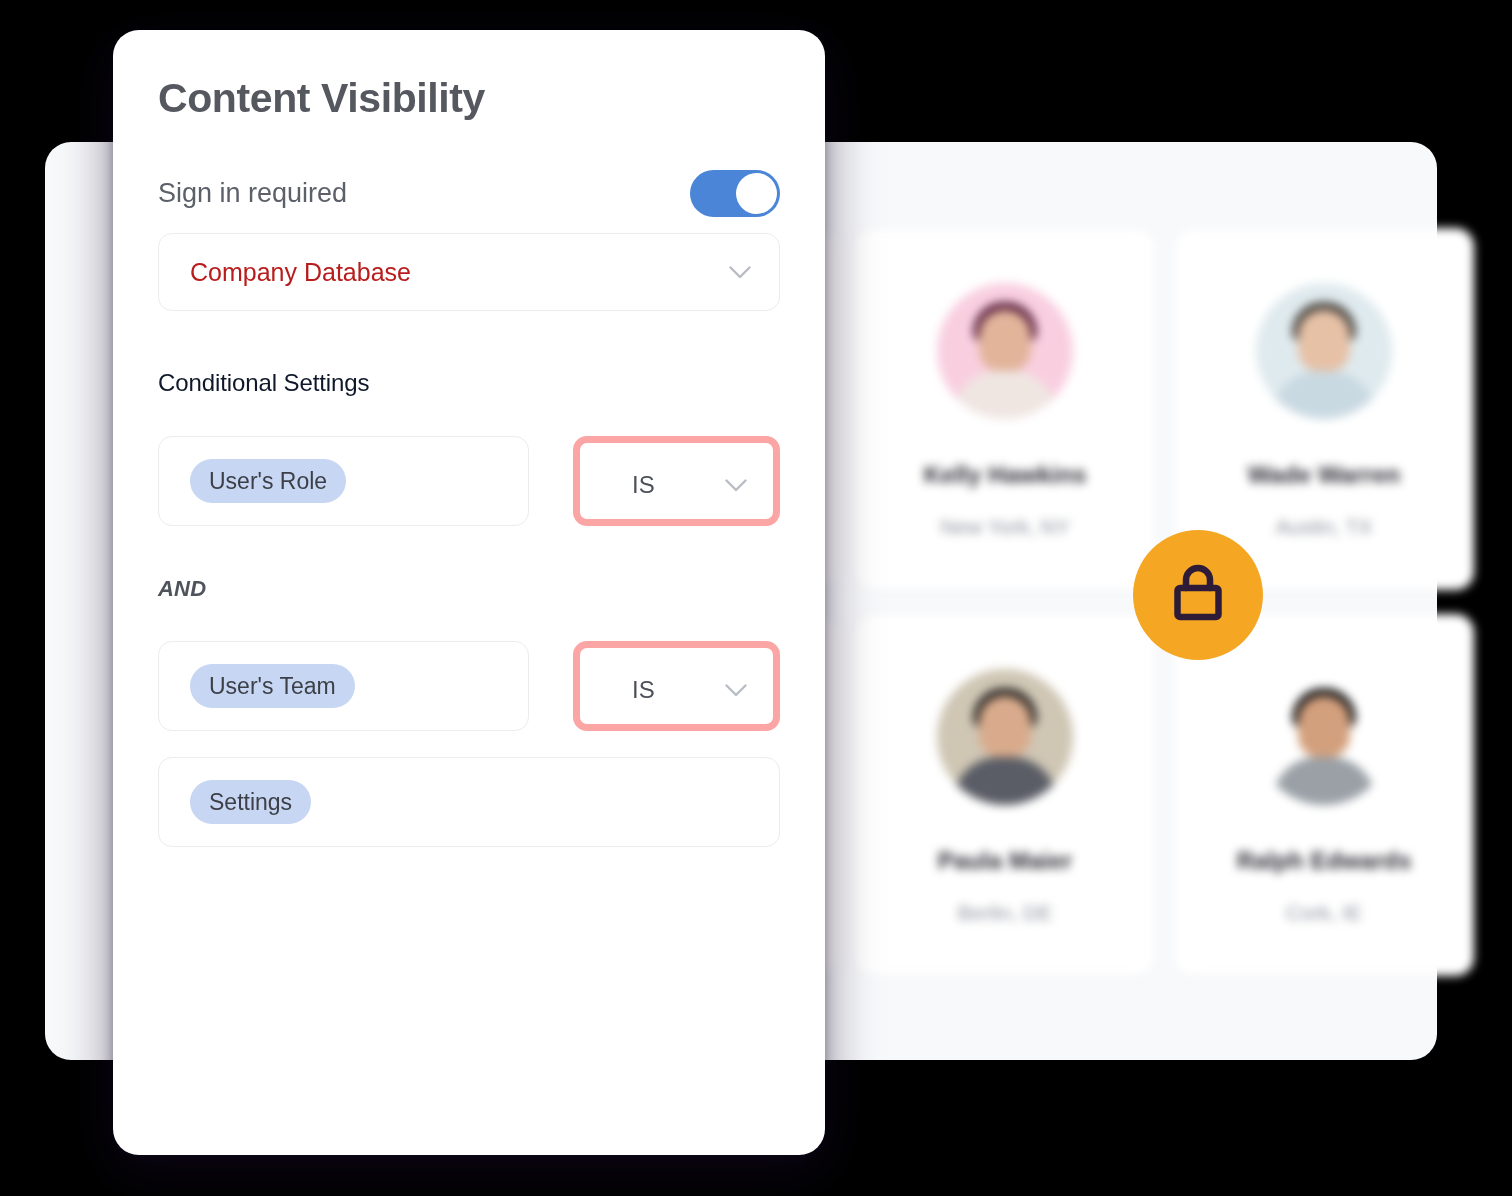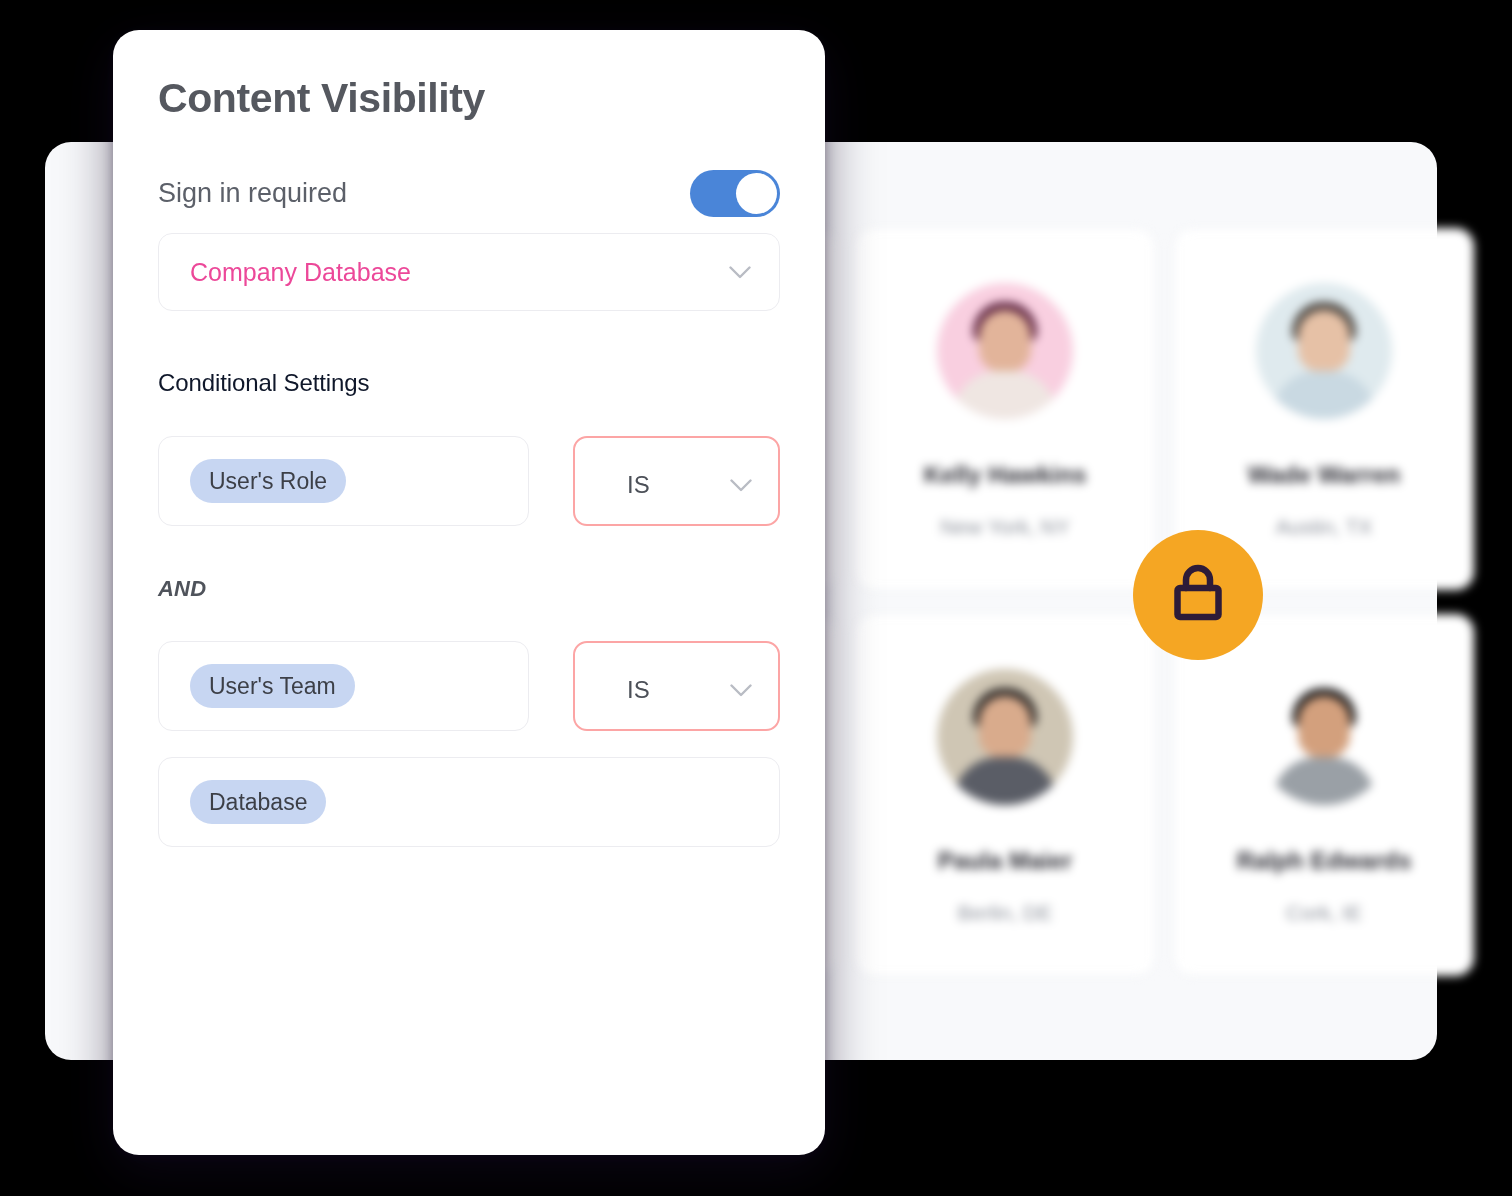--- a/index.html
+++ b/index.html
@@ -189,21 +189,21 @@
     border-radius: 14px;
     display: flex;
     align-items: center;
     justify-content: space-between;
     padding: 0 28px 0 31px;
     background: #ffffff;
     cursor: pointer;
   }
   .select-value {
     font-size: 25px;
-    color: #ec4899;
+    color: #b91c1c;
   }
 
   .chev {
     width: 22px;
     height: 13px;
     flex: none;
   }
   .chev svg { display: block; }
 
   
@@ -242,21 +242,21 @@
     background: #c7d6f2;
     font-size: 23px;
     color: #3c3f47;
     white-space: nowrap;
   }
 
   .op-box {
     flex: none;
     width: 207px;
     height: 90px;
-    border: 2px solid #fca5a5;
+    border: 7px solid #fca5a5;
     border-radius: 14px;
     display: flex;
     align-items: center;
     justify-content: space-between;
     padding: 8px 26px 0 52px;
     background: #ffffff;
     cursor: pointer;
   }
   .op-value {
     font-size: 24px;
@@ -403,20 +403,20 @@
           <span class="chev">
             <svg width="22" height="13" viewBox="0 0 22 13" fill="none">
               <path d="M1.5 1.5 L11 11 L20.5 1.5" stroke="#b9bcc4" stroke-width="2.4" stroke-linecap="round" stroke-linejoin="round"></path>
             </svg>
           </span>
         </div>
       </div>
 
       <div class="cond-row value-row">
         <div class="chip-box wide">
-          <span class="chip">Database</span>
+          <span class="chip">Settings</span>
         </div>
       </div>
 
     </div>
   </div>
 
 </div>
 
 </body></html>

